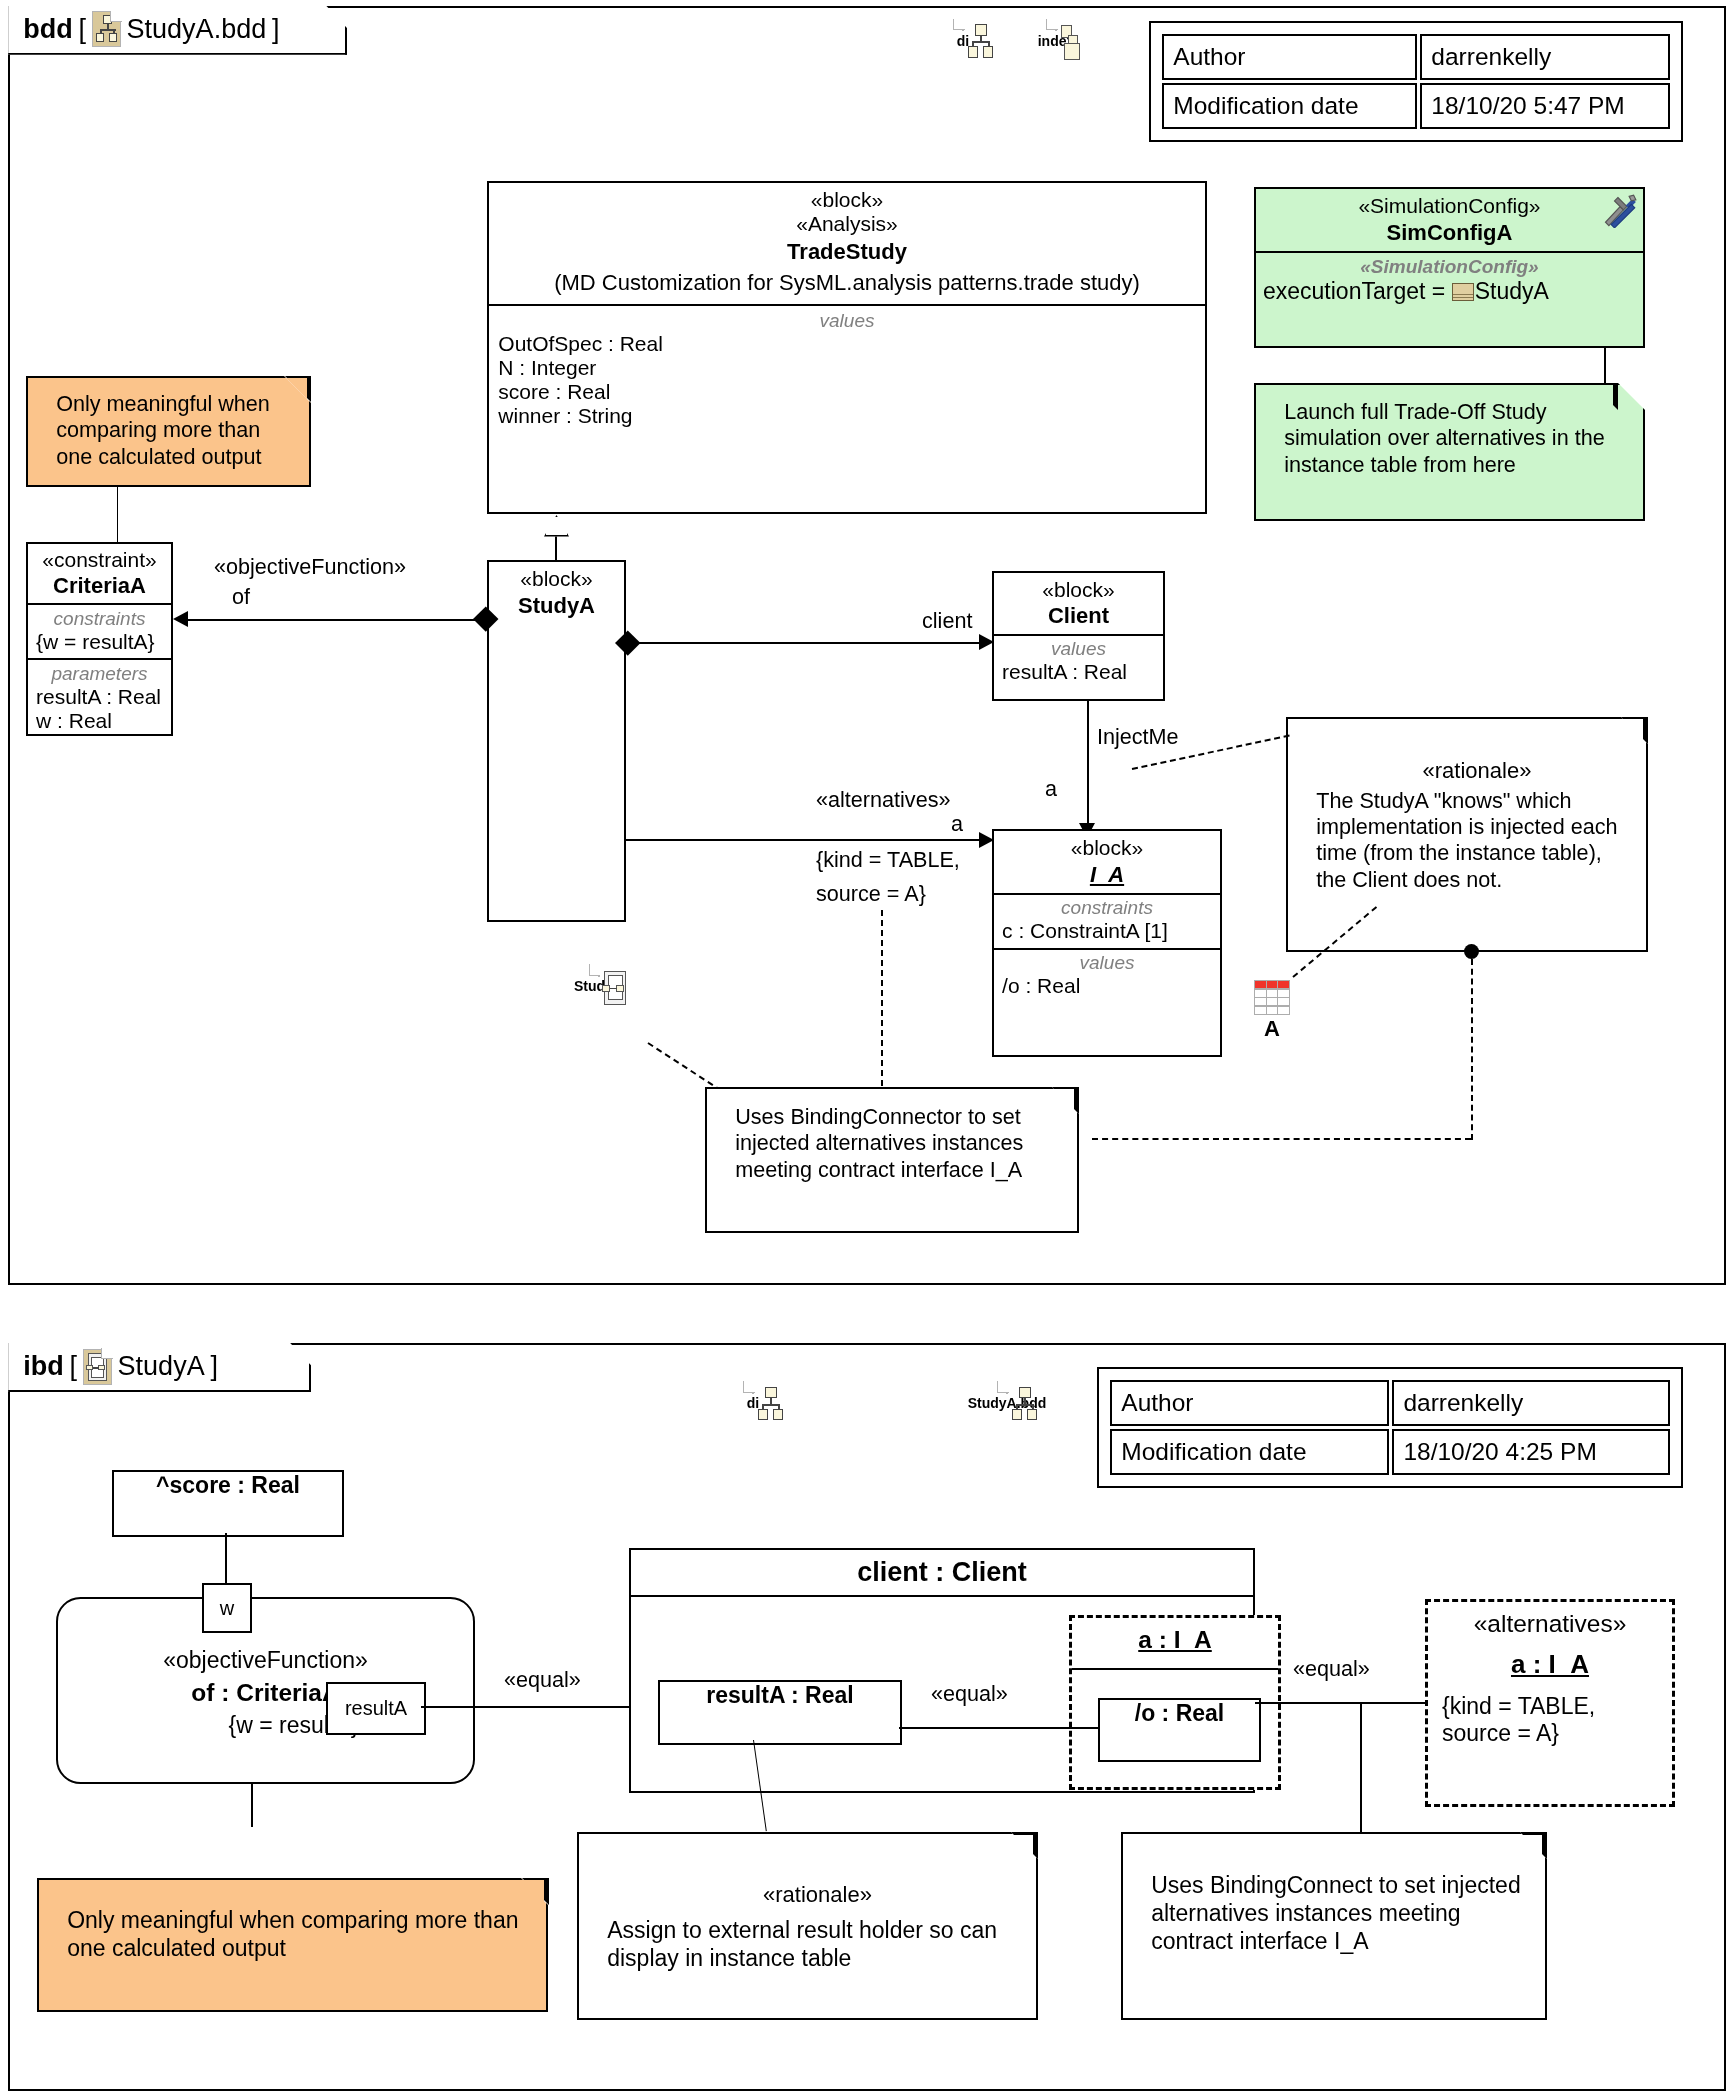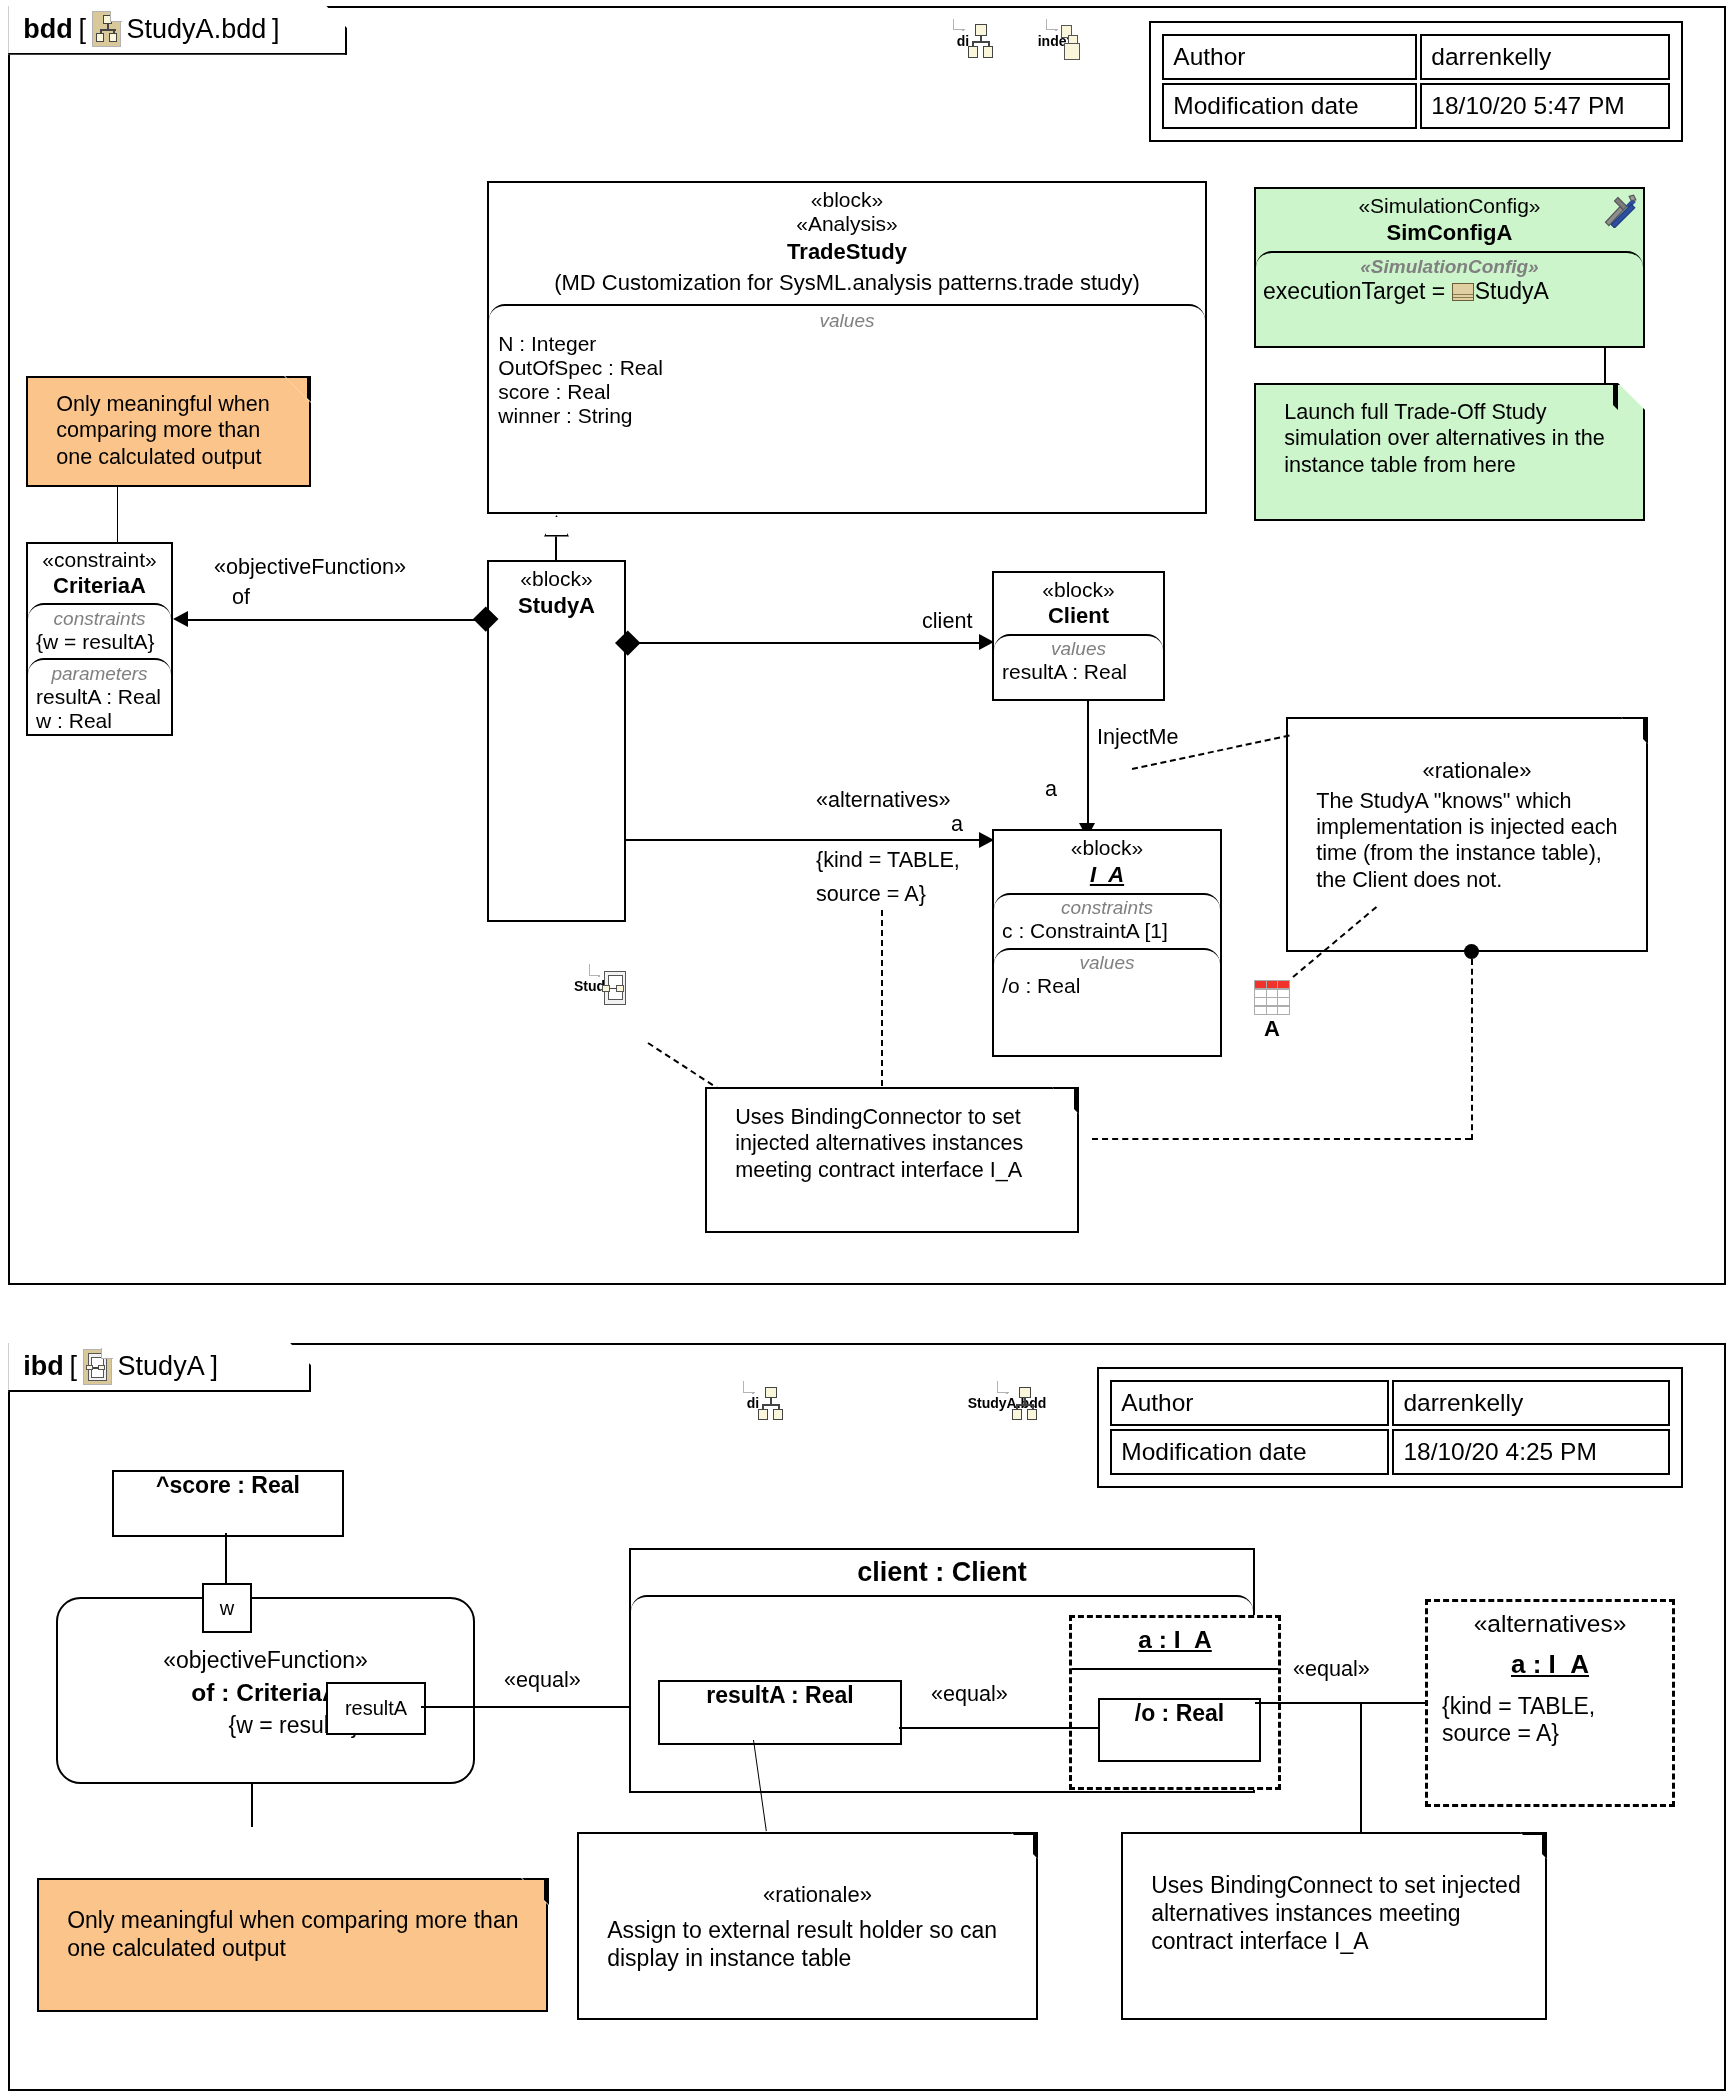--- a/index.html
+++ b/index.html
@@ -12,21 +12,21 @@
   .frame-tab{position:absolute;border:2.9px solid #000;border-top:none;border-left:none;
              background:#fff;height:47px;display:flex;align-items:center;
              padding:0 7px 0 15px;font-size:27px;white-space:nowrap;
              clip-path:polygon(0 0,calc(100% - 21px) 0,100% 46%,100% 100%,0 100%);}
   .frame-tab .kind{font-weight:bold;}
   .frame-tab .brk{margin:0 5.8px;}
   .tab-name{font-size:27px;}
 
   
   .box{background:#fff;border:2.3px solid #000;}
-  .box .compart{border-top:2.3px solid #000;border-radius:16px;}
+  .box .compart{border-top:2.3px solid #000;}
   .box .compart:first-child{border-top:none;}
   .ctr{text-align:center;}
   .stereo{font-size:21px;}
   .bname{font-size:22px;font-weight:bold;}
   .label-italic{font-style:italic;color:#808080;font-size:19px;text-align:center;}
   .feat{font-size:21px;padding-left:5.8px;}
 
   
   .note{position:absolute;border:2.3px solid #000;background:#fff;box-sizing:border-box;padding-left:20px;}
   .note.fold{clip-path:polygon(0 0, calc(100% - 27px) 0, 100% 27px, 100% 100%, 0 100%);}
@@ -167,22 +167,22 @@
 
 <div class="abs box" style="left:487px;top:181px;width:720px;height:333px;">
   <div class="compart" style="padding:4.7px 3.5px 8.2px;">
     <div class="ctr stereo">«block»</div>
     <div class="ctr stereo">«Analysis»</div>
     <div class="ctr bname" style="margin-top:3.5px;">TradeStudy</div>
     <div class="ctr" style="font-size:22px;margin-top:4.7px;">(MD Customization for SysML.analysis patterns.trade study)</div>
   </div>
   <div class="compart" style="padding:3.5px 3.5px 5.8px;">
     <div class="label-italic">values</div>
+    <div class="feat">OutOfSpec : Real</div>
     <div class="feat">N : Integer</div>
-    <div class="feat">OutOfSpec : Real</div>
     <div class="feat">score : Real</div>
     <div class="feat">winner : String</div>
   </div>
 </div>
 
 <div class="abs box green" style="left:1254px;top:187px;width:391px;height:161px;">
   <div class="compart" style="padding:4.7px 3.5px;position:relative;">
     <div class="ctr stereo">«SimulationConfig»</div>
     <div class="ctr bname" style="margin-top:2.3px;">SimConfigA</div>
     <svg class="toolic" style="right:5.8px;top:4.7px;" viewBox="0 0 64 60">

